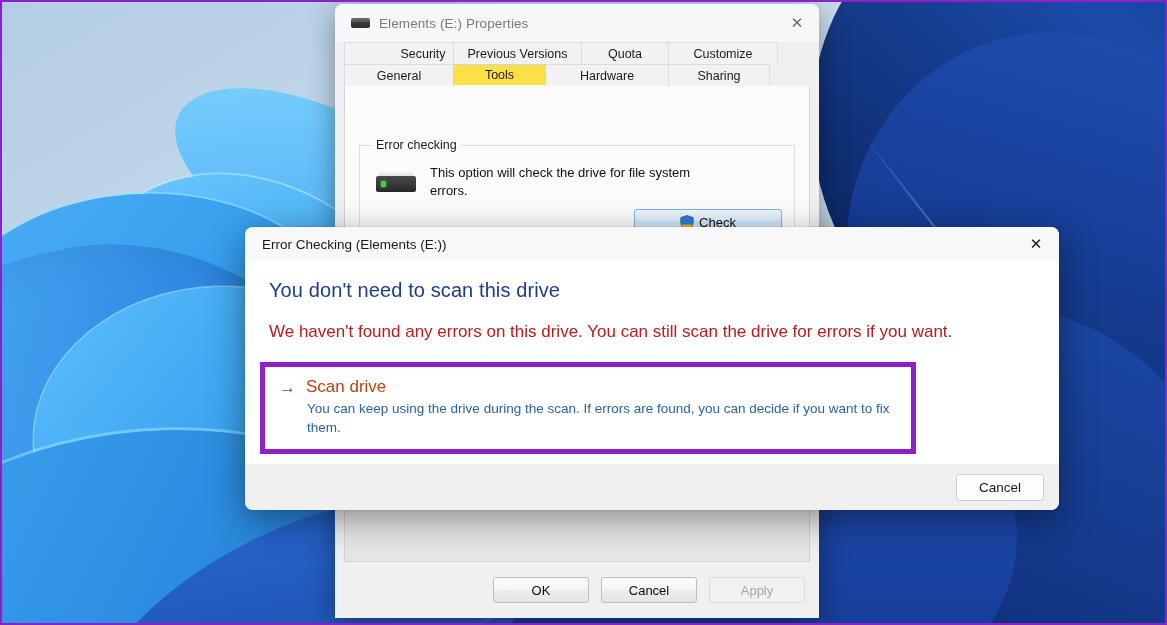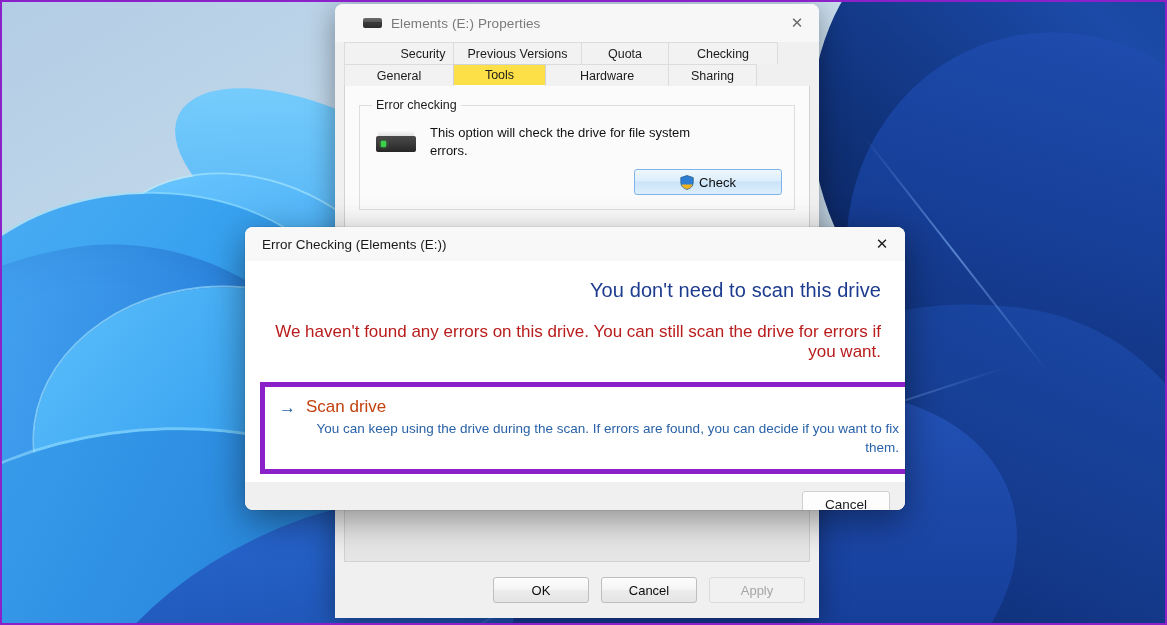--- a/index.html
+++ b/index.html
@@ -127,21 +127,21 @@
     box-shadow: 0 6px 28px rgba(0,0,0,.38);
     overflow: hidden;
     display: flex;
     flex-direction: column;
   }
   #props-titlebar {
     height: 38px;
     background: #f7f7f7;
     display: flex;
     align-items: center;
-    padding-left: 28px;
+    padding-left: 16px;
     flex: 0 0 auto;
   }
   .drive-icon-small {
     width: 19px; height: 10px;
     border-radius: 2px;
     background: linear-gradient(#6c6c6c 0%, #545454 42%, #3b3b3b 44%, #2e2e2e 100%);
     margin-right: 9px;
     flex: 0 0 auto;
   }
   #props-title {
@@ -184,37 +184,38 @@
     position: relative;
     z-index: 3;
   }
   #tab-security   { width: 110px; padding-left: 48px; }
   #tab-prev       { width: 129px; }
   #tab-quota      { width: 88px; }
   #tab-customize  { width: 110px; }
   #tab-general    { width: 110px; }
   #tab-tools      { width: 93px; }
   #tab-hardware   { width: 124px; }
-  #tab-sharing    { width: 89px; }
+  #tab-sharing    { width: 102px; }
 
   
   #tab-panel {
     flex: 1 1 auto;
     margin: 0 9px;
     background: linear-gradient(#fbfbfb 0%, #fbfbfb 62%, #e6e6e6 100%);
     border: 1px solid #d2d2d2;
     border-top: none;
     padding: 12px 14px;
     position: relative;
     overflow: hidden;
   }
   fieldset.group {
     border: 1px solid #dedede;
     padding: 10px 12px 14px 12px;
     margin-bottom: 12px;
+    margin-top: 40px;
   }
   fieldset.group legend {
     font-size: 12.5px;
     color: #1b1b1b;
     padding: 0 4px;
   }
   .group-body { display: flex; gap: 14px; align-items: flex-start; }
   .drive-icon-big {
     flex: 0 0 auto;
     width: 40px; height: 25px;
@@ -288,28 +289,27 @@
   .w7-btn.disabled {
     color: #a6a6a6;
     background: #f1f1f1;
     border-color: #dcdcdc;
   }
 
   
   #errcheck {
     position: absolute;
     left: 243px; top: 225px;
-    width: 660px; height: 283px;
+    width: 814px; height: 283px;
     background: #ffffff;
     border-radius: 8px;
     box-shadow: 0 10px 36px rgba(0,0,0,.42), 0 0 0 1px rgba(0,0,0,.06);
     overflow: hidden;
     display: flex;
     flex-direction: column;
-    text-align: right;
   }
   #ec-titlebar {
     flex: 0 0 auto;
     height: 34px;
     background: #f8f8f8;
     display: flex;
     align-items: center;
     padding-left: 17px;
   }
   #ec-title {
@@ -422,21 +422,21 @@
       <div class="drive-icon-small"></div>
       <span id="props-title">Elements (E:) Properties</span>
       <div id="props-close">✕</div>
     </div>
 
     <div id="tabs">
       <div class="tab-row row1">
         <div class="tab" id="tab-security">Security</div>
         <div class="tab" id="tab-prev">Previous Versions</div>
         <div class="tab" id="tab-quota">Quota</div>
-        <div class="tab" id="tab-customize">Checking</div>
+        <div class="tab" id="tab-customize">Customize</div>
       </div>
       <div class="tab-row row2">
         <div class="tab" id="tab-general">General</div>
         <div class="tab active" id="tab-tools">Tools</div>
         <div class="tab" id="tab-hardware">Hardware</div>
         <div class="tab" id="tab-sharing">Sharing</div>
       </div>
     </div>
 
     <div id="tab-panel">

